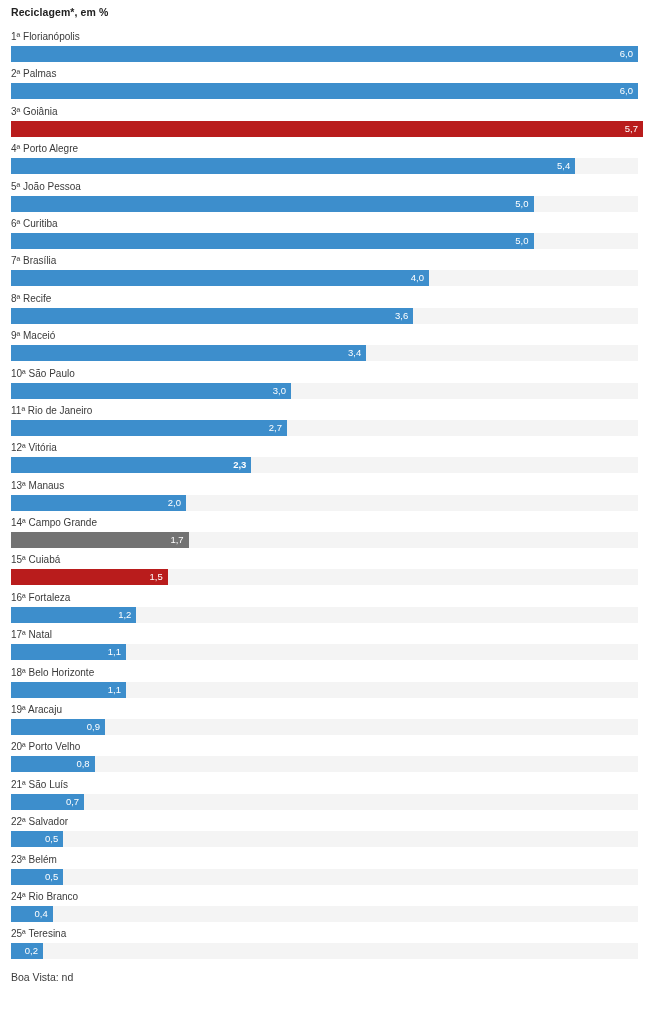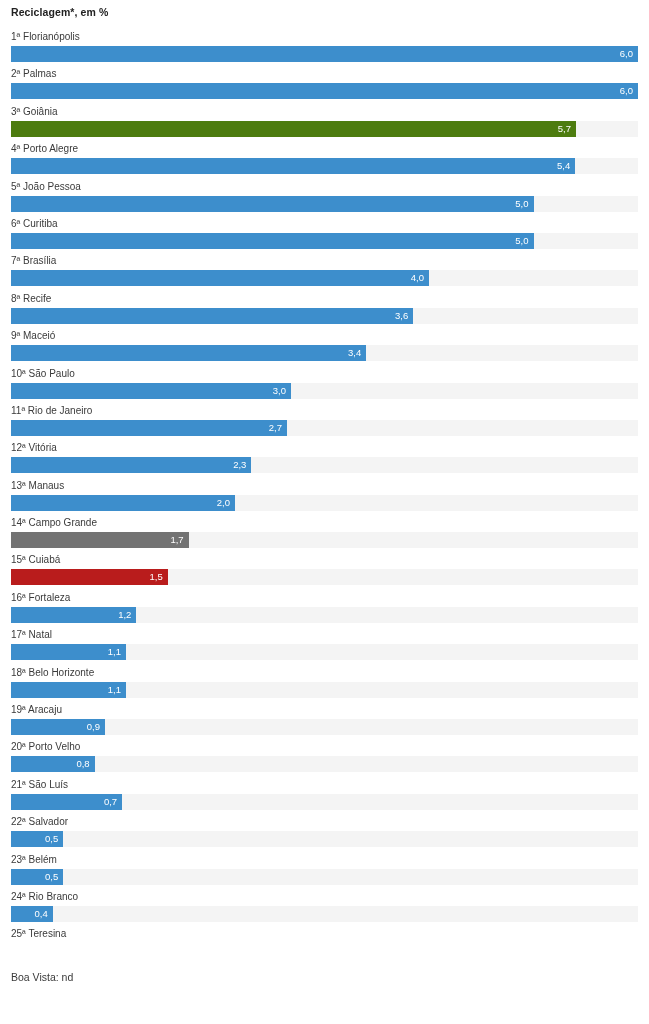--- a/index.html
+++ b/index.html
@@ -110,21 +110,21 @@
         <div class="row-label">2ª Palmas</div>
         <div class="bar-track" style="background: rgb(244, 244, 244);">
           <div class="bar-fill" style="width: 627px; background: rgb(61, 142, 204);">
             <div class="bar-value">6,0</div>
           </div>
         </div>
       </div>
       <div class="bar-row">
         <div class="row-label">3ª Goiânia</div>
         <div class="bar-track" style="background: rgb(244, 244, 244);">
-          <div class="bar-fill" style="width: 565px; background: #4d7c0f;">
+          <div class="bar-fill" style="width: 632px; background: #b91c1c;">
             <div class="bar-value">5,7</div>
           </div>
         </div>
       </div>
       <div class="bar-row">
         <div class="row-label">4ª Porto Alegre</div>
         <div class="bar-track" style="background: rgb(244, 244, 244);">
           <div class="bar-fill" style="width: 564.3px; background: rgb(61, 142, 204);">
             <div class="bar-value">5,4</div>
           </div>
@@ -181,30 +181,30 @@
       <div class="bar-row">
         <div class="row-label">11ª Rio de Janeiro</div>
         <div class="bar-track" style="background: rgb(244, 244, 244);">
           <div class="bar-fill" style="width: 276px; background: rgb(61, 142, 204);">
             <div class="bar-value">2,7</div>
           </div>
         </div>
       </div>
       <div class="bar-row">
         <div class="row-label">12ª Vitória</div>
-        <div class="bar-track" style="background: rgb(244, 244, 244);">
+        <div class="bar-track" style="background: rgb(244, 244, 244); font-weight: bold;">
           <div class="bar-fill" style="width: 240.35px; background: rgb(61, 142, 204);">
             <div class="bar-value">2,3</div>
           </div>
         </div>
       </div>
       <div class="bar-row">
         <div class="row-label">13ª Manaus</div>
         <div class="bar-track" style="background: rgb(244, 244, 244);">
-          <div class="bar-fill" style="width: 209px; background: rgb(61, 142, 204); padding-left: 15px;">
+          <div class="bar-fill" style="width: 175px; background: rgb(61, 142, 204);">
             <div class="bar-value">2,0</div>
           </div>
         </div>
       </div>
       <div class="bar-row">
         <div class="row-label">14ª Campo Grande</div>
         <div class="bar-track" style="background: rgb(244, 244, 244);">
           <div class="bar-fill" style="width: 177.65px; background: #737373;">
             <div class="bar-value">1,7</div>
           </div>
@@ -254,21 +254,21 @@
         <div class="row-label">20ª Porto Velho</div>
         <div class="bar-track" style="background: rgb(244, 244, 244);">
           <div class="bar-fill" style="width: 83.6px; background: rgb(61, 142, 204);">
             <div class="bar-value">0,8</div>
           </div>
         </div>
       </div>
       <div class="bar-row">
         <div class="row-label">21ª São Luís</div>
         <div class="bar-track" style="background: rgb(244, 244, 244);">
-          <div class="bar-fill" style="width: 73.15px; background: rgb(61, 142, 204); padding-left: 38px;">
+          <div class="bar-fill" style="width: 73.15px; background: rgb(61, 142, 204);">
             <div class="bar-value">0,7</div>
           </div>
         </div>
       </div>
       <div class="bar-row">
         <div class="row-label">22ª Salvador</div>
         <div class="bar-track" style="background: rgb(244, 244, 244);">
           <div class="bar-fill" style="width: 52.25px; background: rgb(61, 142, 204);">
             <div class="bar-value">0,5</div>
           </div>
@@ -285,19 +285,24 @@
       <div class="bar-row">
         <div class="row-label">24ª Rio Branco</div>
         <div class="bar-track" style="background: rgb(244, 244, 244);">
           <div class="bar-fill" style="width: 41.8px; background: rgb(61, 142, 204);">
             <div class="bar-value">0,4</div>
           </div>
         </div>
       </div>
       <div class="bar-row">
         <div class="row-label">25ª Teresina</div>
+        <div class="bar-track" style="background: rgb(244, 244, 244);">
+          <div class="bar-fill" style="width: 32px; background: rgb(61, 142, 204);">
+            <div class="bar-value">0,2</div>
+          </div>
+        </div>
       </div>
     </div>
 
   <div class="note-line" id="note-nd">Boa Vista: nd</div>
 
 
 </div>
 
 </body></html>

